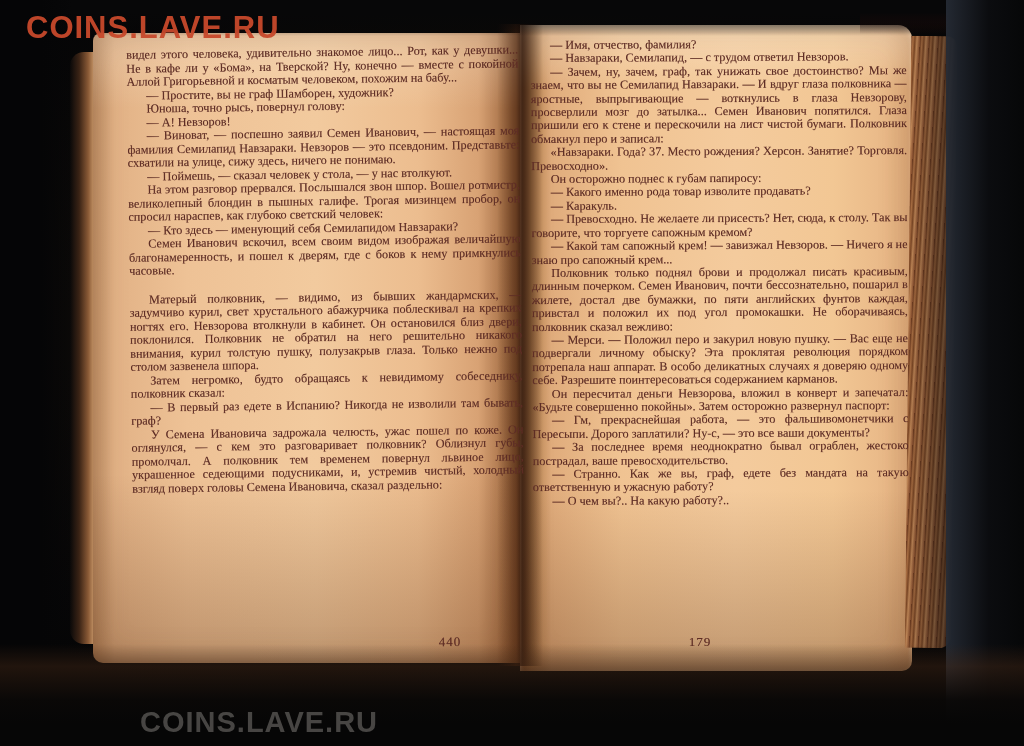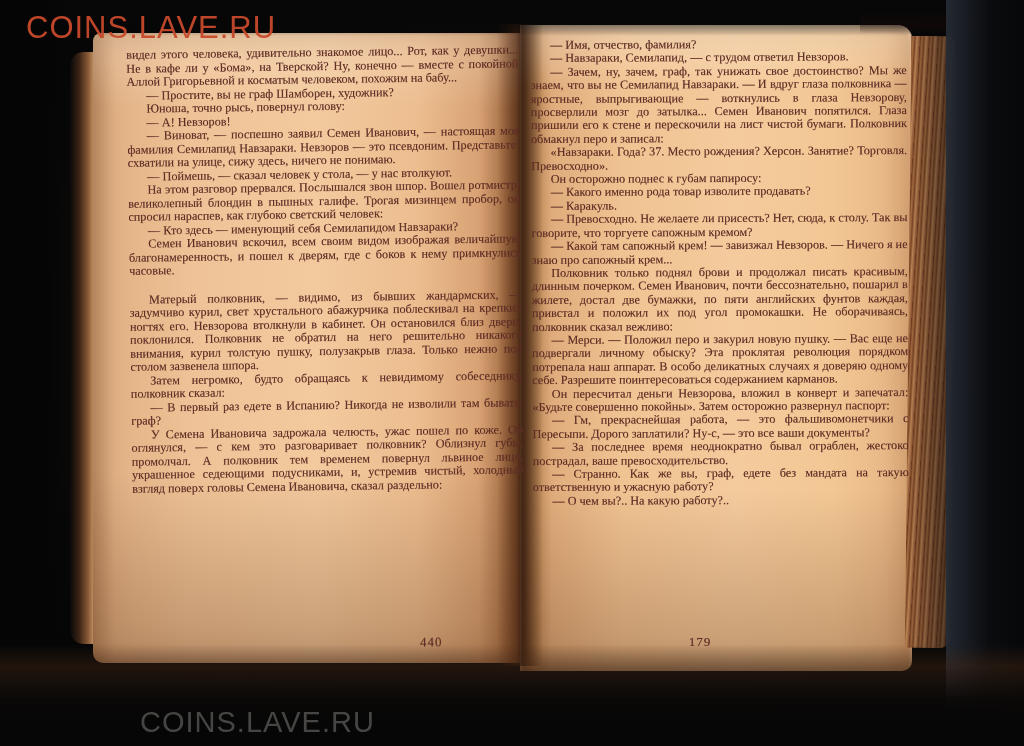--- a/index.html
+++ b/index.html
@@ -86,26 +86,26 @@
     font-size:12.2px;line-height:13.4px;
     transform:rotate(-.3deg);
   }
   .para{margin:0;text-indent:1.6em;}
   .para.no-indent{text-indent:0;}
   .para.section-break{margin-top:15px;}
   .page-num{
     position:absolute;color:#5e2d25;font-size:13px;letter-spacing:1px;
     text-shadow:.2px .2px 0 rgba(94,45,37,.45);
   }
-  .page-num-left{left:420px;top:634px;width:60px;text-align:left;transform:rotate(-.8deg);}
+  .page-num-left{left:420px;top:634px;width:60px;text-align:center;transform:rotate(-.8deg);}
   .page-num-right{left:660px;top:634px;width:80px;text-align:center;}
   
   .wm{
     position:absolute;font-family:"Liberation Sans","DejaVu Sans",sans-serif;
-    font-weight:normal;letter-spacing:1px;white-space:nowrap;
+    font-weight:bold;letter-spacing:1px;white-space:nowrap;
   }
   .wm-top{left:26px;top:10px;font-size:31px;color:#c7492b;opacity:.95;}
   .wm-bottom{left:140px;top:706px;font-size:29px;color:#7d7a76;opacity:.55;}
 </style>
 </head>
 <body>
 
 <div class="photo-bg"></div>
 
 <div>

